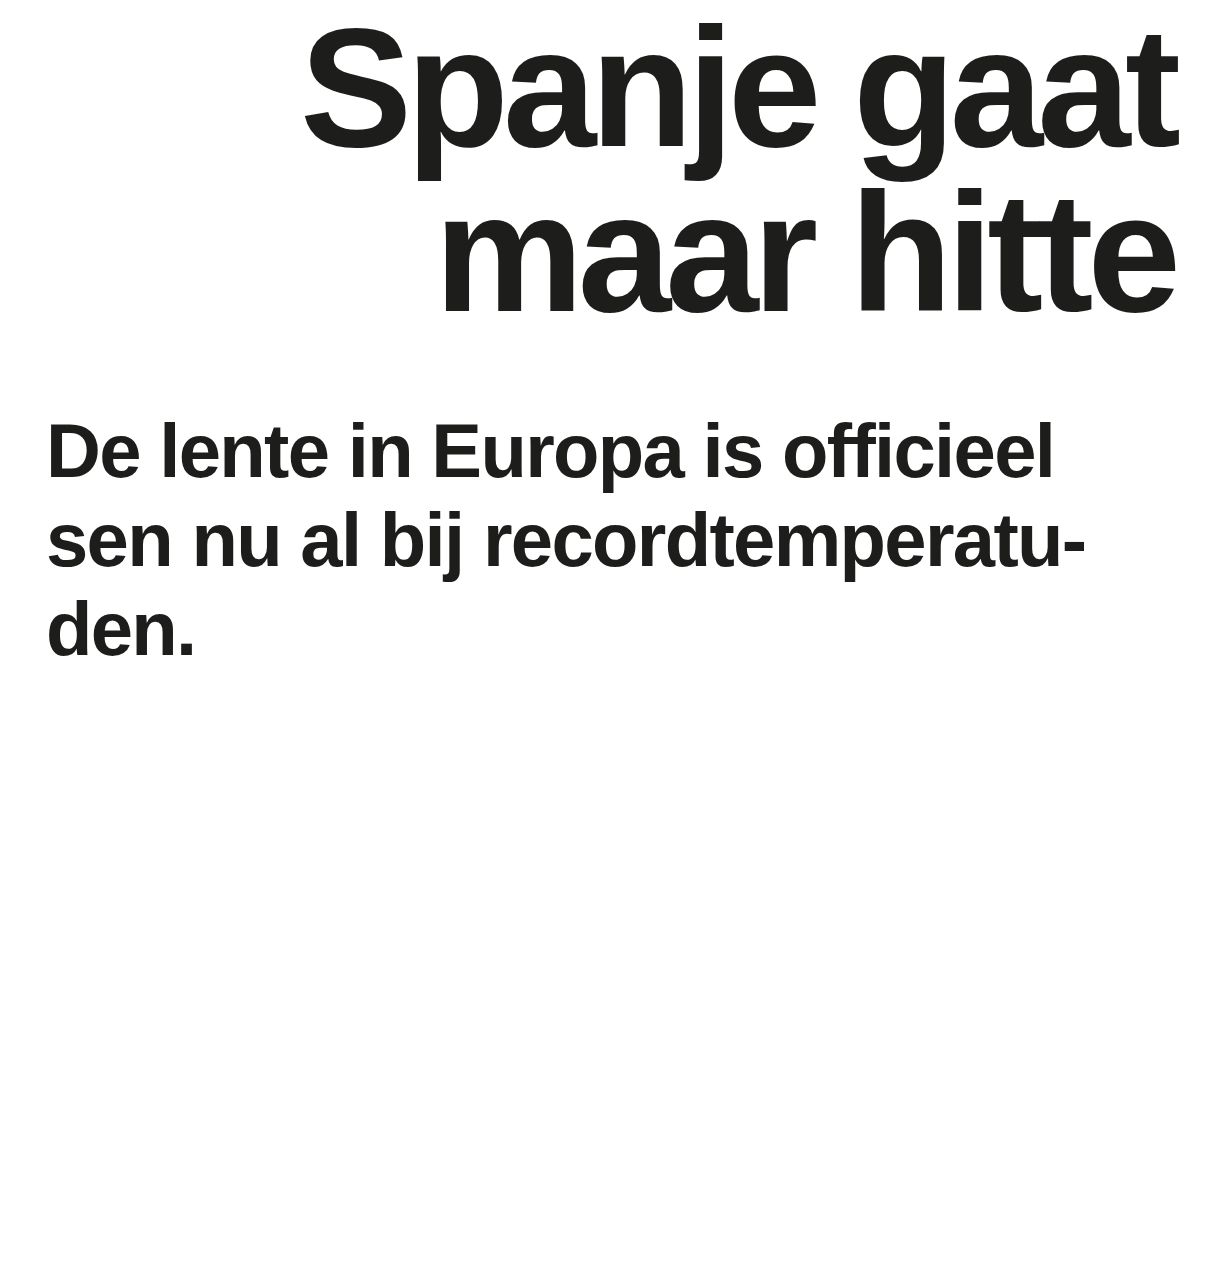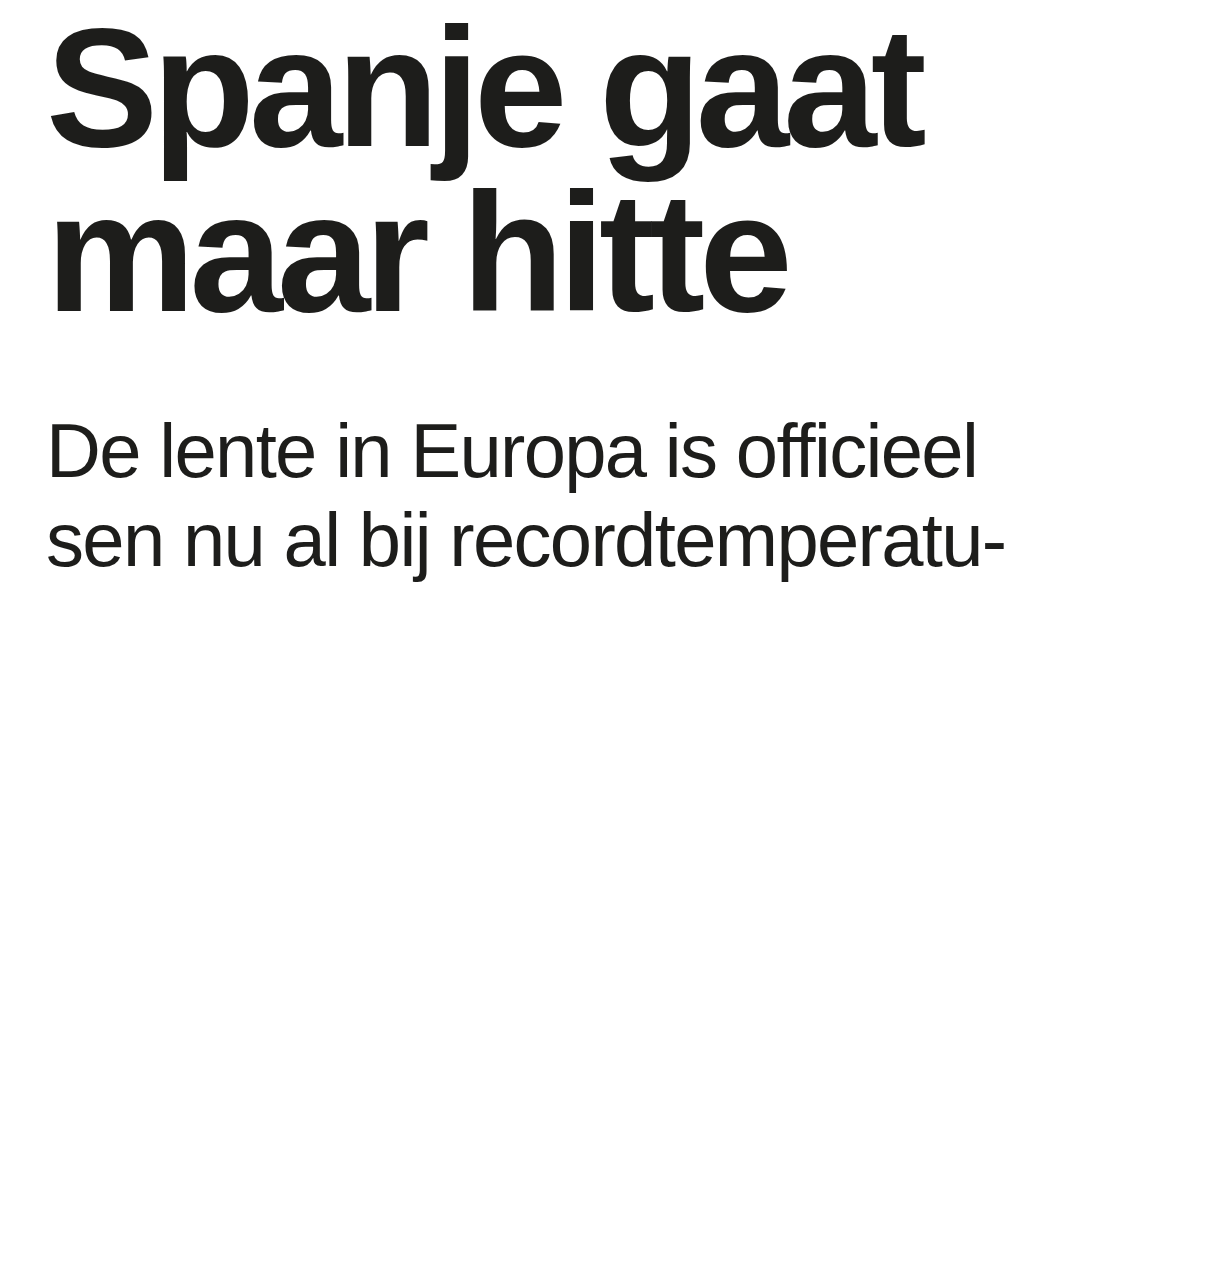--- a/index.html
+++ b/index.html
@@ -24,31 +24,32 @@
   }
   .headline {
     margin: 0;
     padding-top: 6px;
     font-size: 168px;
     line-height: 0.98;
     font-weight: 700;
     letter-spacing: -0.035em;
     color: #1d1d1b;
     word-spacing: -0.02em;
+    text-align: right;
   }
   .headline .line {
     display: block;
     white-space: nowrap;
   }
   .standfirst {
     margin: 0;
     padding-top: 72px;
     font-size: 76px;
     line-height: 1.17;
-    font-weight: 400;
+    font-weight: 700;
     letter-spacing: -0.022em;
     color: #1d1d1b;
   }
   .standfirst .line {
     display: block;
     white-space: nowrap;
   }
 </style>
 </head>
 <body>
@@ -56,15 +57,16 @@
 <div class="article">
 
   <h1 class="headline">
     <span class="line">Spanje gaat</span>
     <span class="line">maar hitte</span>
   </h1>
 
   <p class="standfirst">
     <span class="line">De lente in Europa is officieel</span>
     <span class="line">sen nu al bij recordtemperatu-</span>
+    <span class="line">den.</span>
   </p>
 
 </div>
 
 </body></html>

